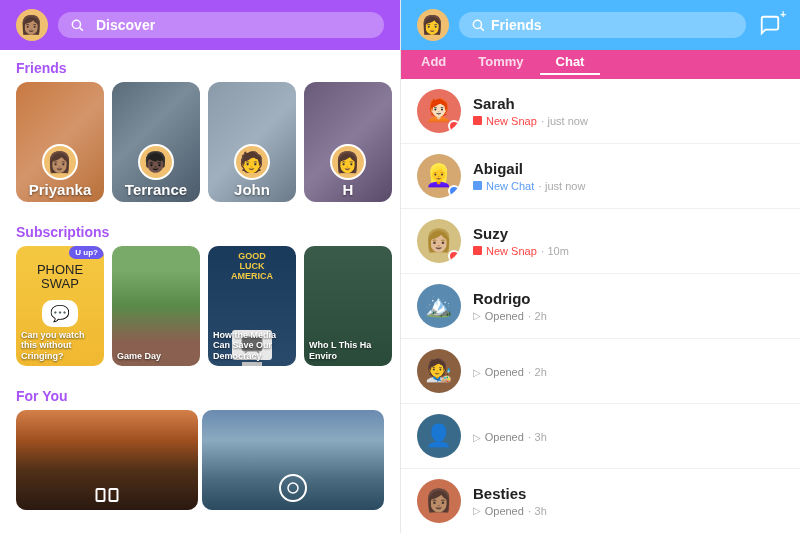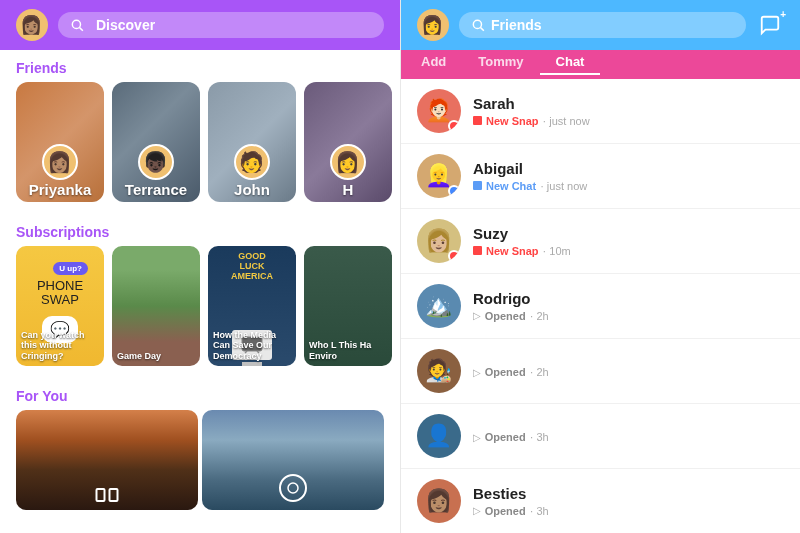--- a/index.html
+++ b/index.html
@@ -182,21 +182,21 @@
       font-weight: 700;
       color: white;
       text-shadow: 0 1px 2px rgba(0,0,0,0.6);
       line-height: 1.2;
     }
 
     .phone-swap-inner {
       display: flex;
       flex-direction: column;
       align-items: center;
-      padding: 16px;
+      padding: 0;
       height: 100%;
     }
 
     .phone-swap-badge {
       background: #6a5af0;
       color: white;
       font-size: 8px;
       font-weight: 700;
       border-radius: 8px;
       padding: 2px 6px;
@@ -431,21 +431,21 @@
 
     .chat-status {
       display: flex;
       align-items: center;
       gap: 4px;
       margin-top: 2px;
     }
 
     .status-badge {
       font-size: 11px;
-      font-weight: 700;
+      font-weight: 400;
       padding: 1px 0;
     }
 
     .status-badge.new-snap { color: #FF4444; }
     .status-badge.new-chat { color: #5B9CF6; }
     .status-badge.opened { color: #888; }
 
     .status-time {
       font-size: 11px;
       color: #aaa;

